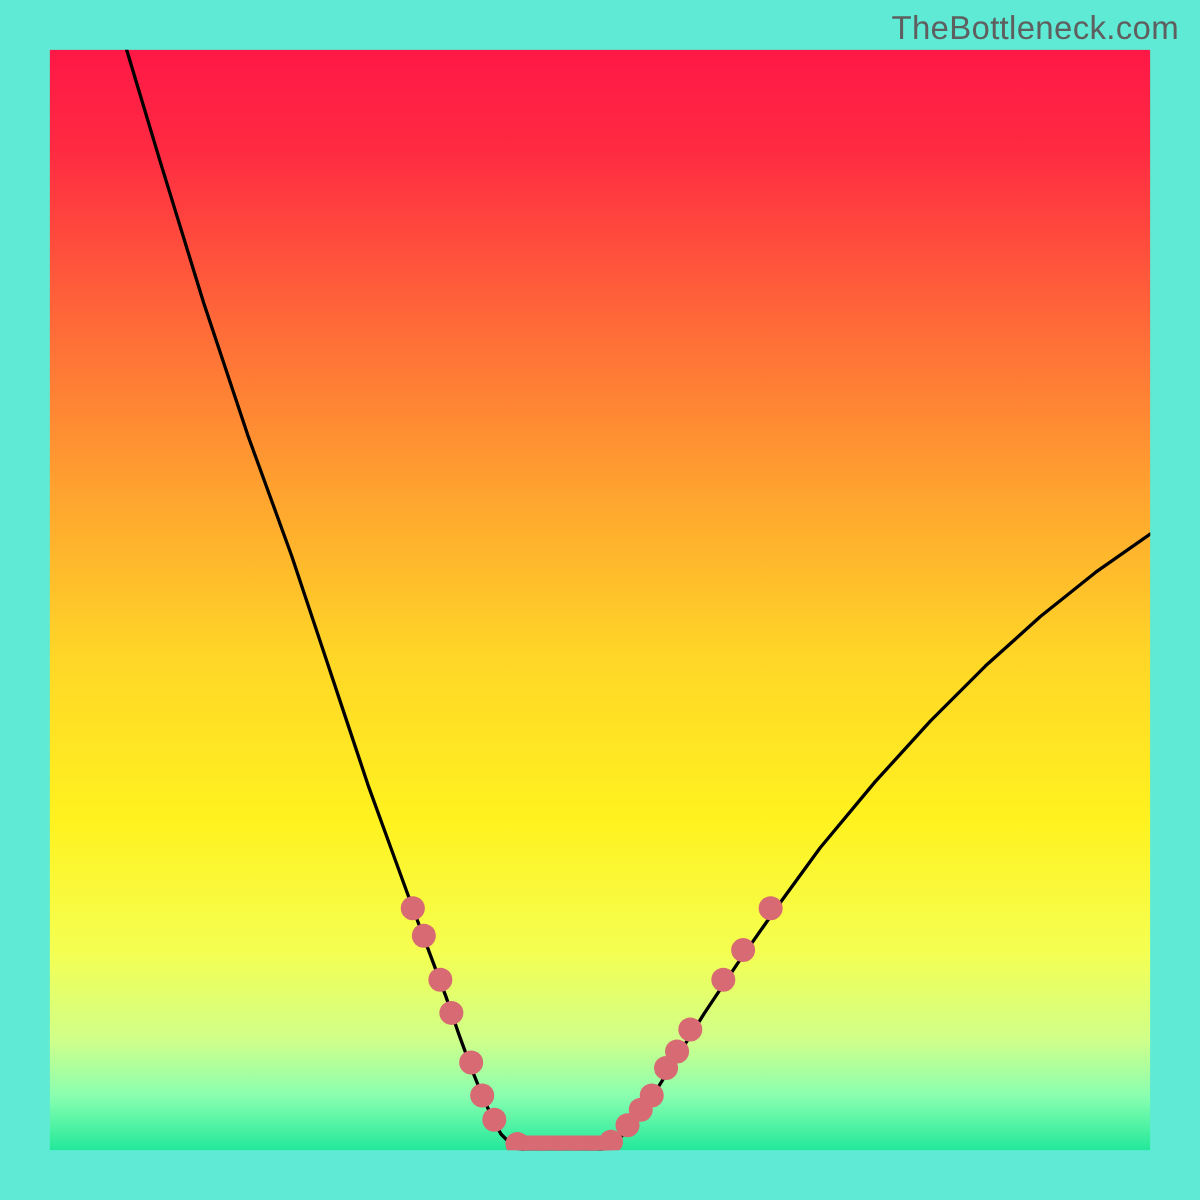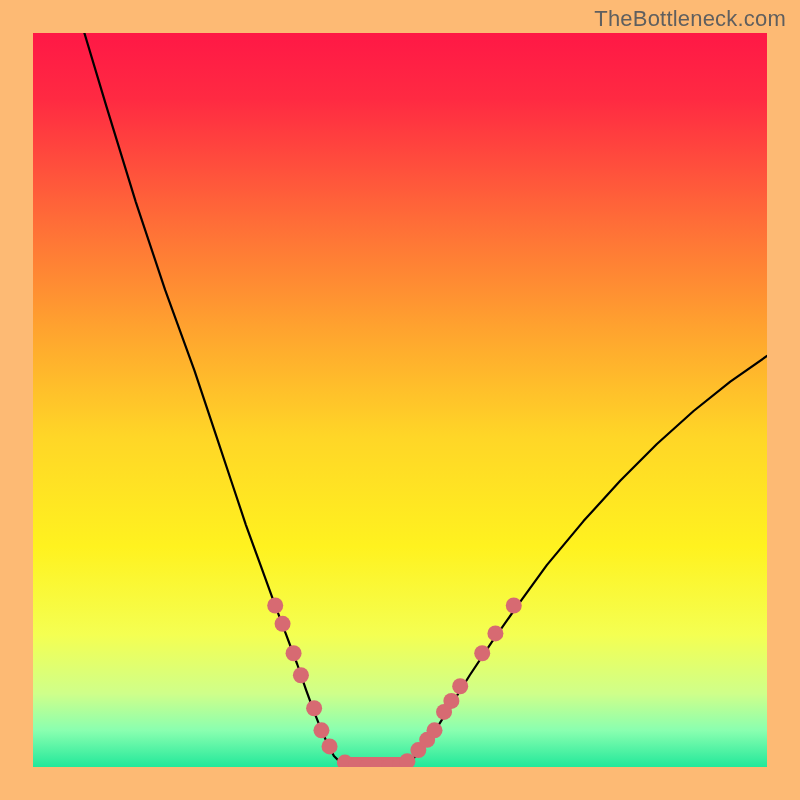--- a/index.html
+++ b/index.html
@@ -8,21 +8,21 @@
     width: 800px;
     height: 800px;
     overflow: hidden;
     background: #000;
     font-family: Arial, Helvetica, sans-serif;
   }
   .outer {
     position: relative;
     width: 800px;
     height: 800px;
-    background: #fdba74;
+    background: #5eead4;
   }
   .watermark {
     position: absolute;
     top: 6px;
     right: 14px;
     color: #5f5f5f;
     font-size: 22px;
     letter-spacing: 0.2px;
     font-weight: 400;
     z-index: 20;

